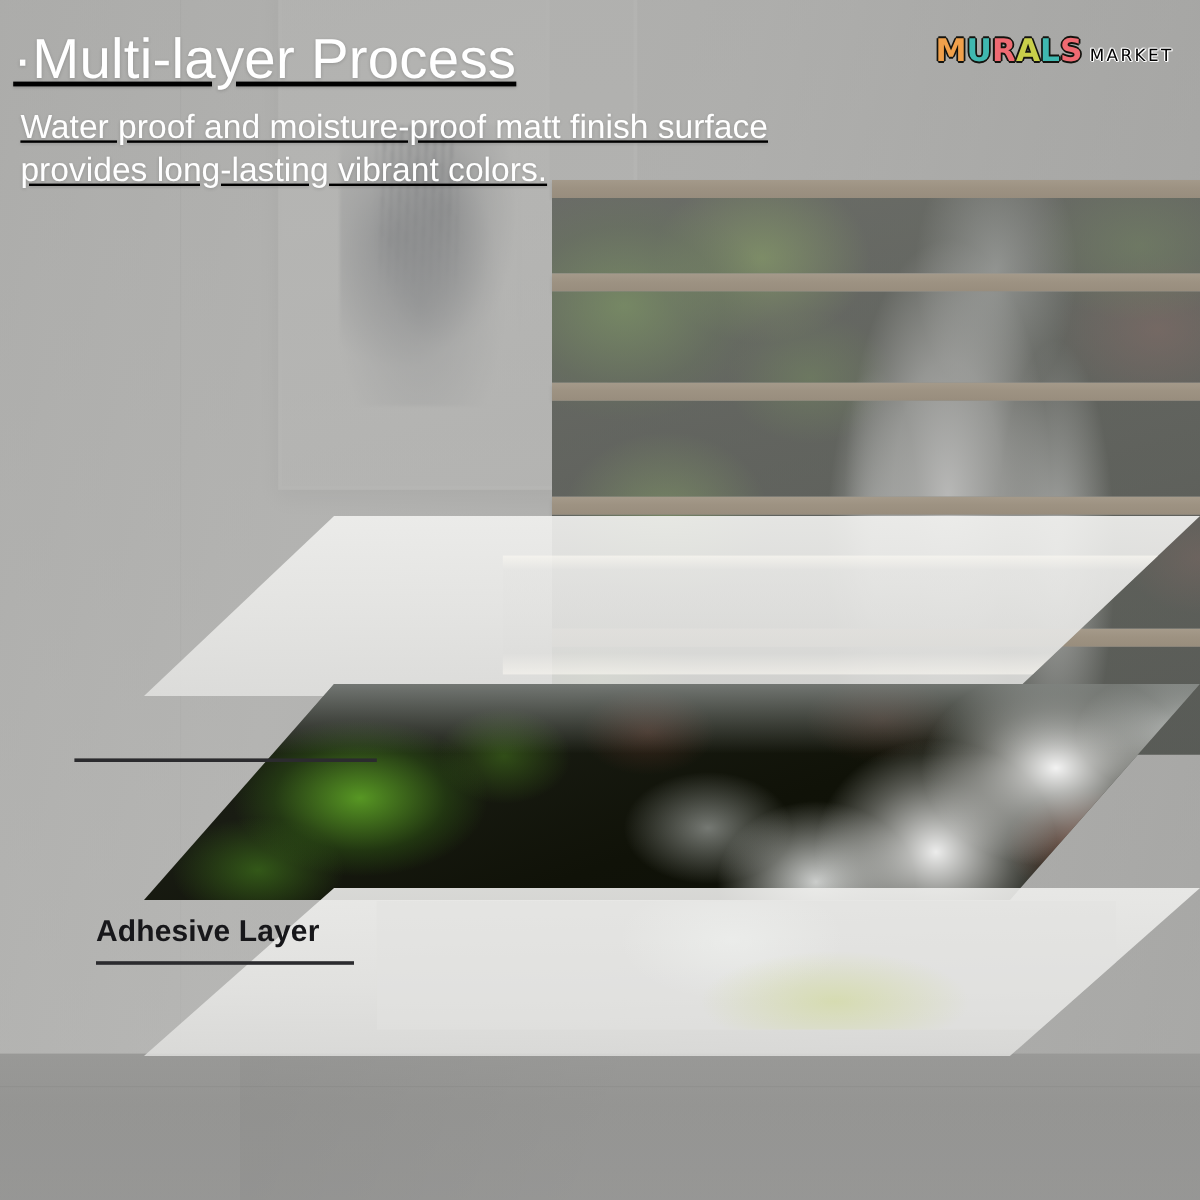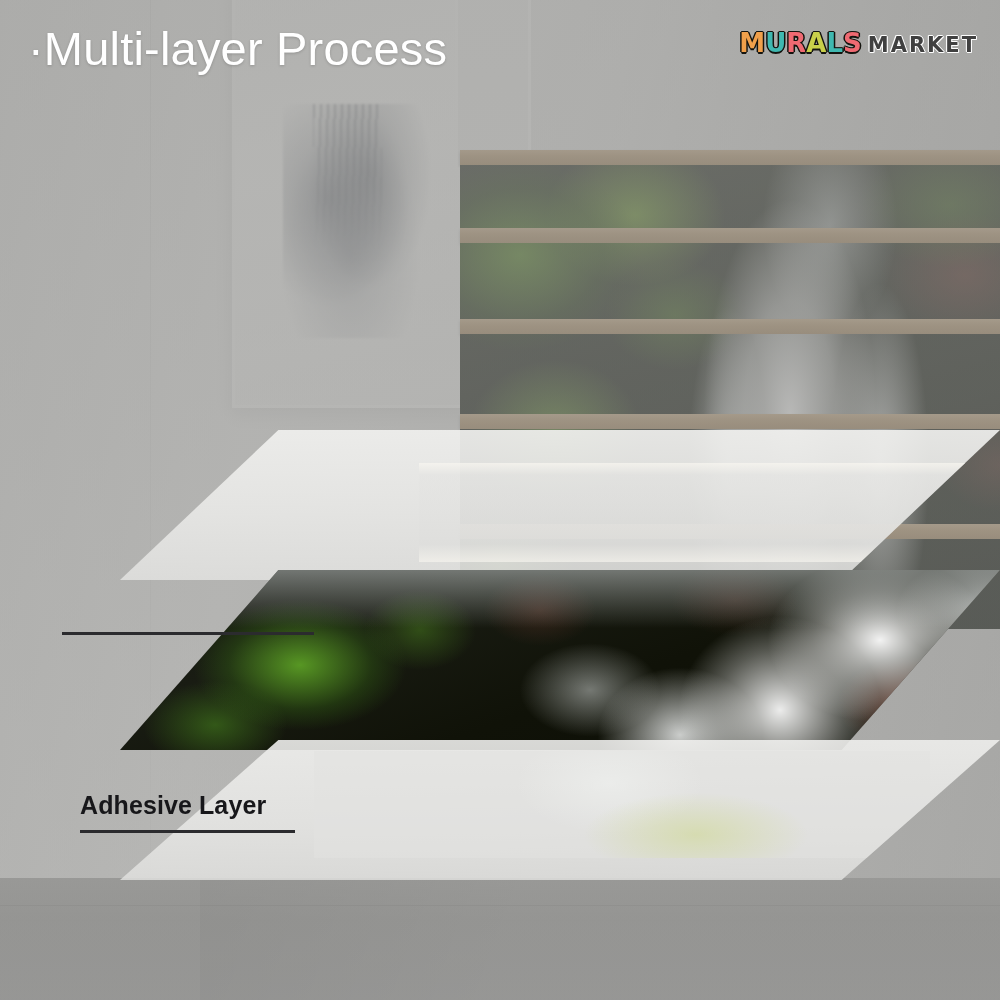--- a/index.html
+++ b/index.html
@@ -192,25 +192,25 @@
   .layer-label .ll-rule{
     display:block;
     height:3px;
     background:#2b2b2e;
     margin-top:10px;
   }
   #label-waterproof{left:38px;top:470px;}
   #label-waterproof .ll-rule{width:358px;}
   #label-uhd{left:62px;top:622px;}
   #label-uhd .ll-rule{width:252px;}
-  #label-adhesive{left:80px;top:791px;}
+  #label-adhesive{left:80px;top:762px;}
   #label-adhesive .ll-rule{width:215px;}
 
   
-  .heading-block{position:absolute;left:28px;top:22px;width:840px;}
+  .heading-block{position:absolute;left:11px;top:22px;width:840px;text-decoration:underline;}
   .title{
     margin:0;
     font-size:47px;
     font-weight:normal;
     color:#ffffff;
     letter-spacing:.2px;
     line-height:1.15;
     text-shadow:0 1px 3px rgba(0,0,0,.18);
     white-space:nowrap;
   }
@@ -240,24 +240,24 @@
   .logo-murals span{
     display:inline-block;
     font-family:"DejaVu Sans", sans-serif;
     font-weight:bold;
     -webkit-text-stroke:1.3px #14140f;
     paint-order:stroke fill;
     text-shadow:1.5px 0 0 #14140f, -1.5px 0 0 #14140f, 0 1.5px 0 #14140f, 0 -1.5px 0 #14140f;
   }
   .logo-market{
     font-family:"DejaVu Sans", sans-serif;
-    font-size:21px;
-    font-weight:bold;
+    font-size:14px;
+    font-weight:normal;
     letter-spacing:2px;
-    color:#404040;
+    color:#000000;
     text-shadow:
        1px 0 0 rgba(255,255,255,.95), -1px 0 0 rgba(255,255,255,.95),
        0 1px 0 rgba(255,255,255,.95), 0 -1px 0 rgba(255,255,255,.95),
        1px 1px 0 rgba(255,255,255,.8), -1px -1px 0 rgba(255,255,255,.8);
   }
 </style>
 </head>
 <body>
 
 <div id="stage">
@@ -321,20 +321,24 @@
   <div class="layer-label" id="label-uhd">
     <span class="ll-rule"></span>
   </div>
   <div class="layer-label" id="label-adhesive">
     <span class="ll-text">Adhesive Layer</span>
     <span class="ll-rule"></span>
   </div>
 
   <div class="heading-block">
     <h1 class="title">·Multi-layer Process</h1>
+    <p class="subtitle">
+      <span class="sub-line">Water proof and moisture-proof matt finish surface</span>
+      <span class="sub-line">provides long-lasting vibrant colors.</span>
+    </p>
   </div>
 
   <div class="logo">
     <span class="logo-murals" id="logo-murals">
         <span style="color: rgb(240, 160, 75);">M</span>
         <span style="color: rgb(63, 184, 176);">U</span>
         <span style="color: rgb(239, 106, 114);">R</span>
         <span style="color: rgb(201, 207, 74);">A</span>
         <span style="color: rgb(63, 184, 176);">L</span>
         <span style="color: rgb(239, 106, 114);">S</span>

